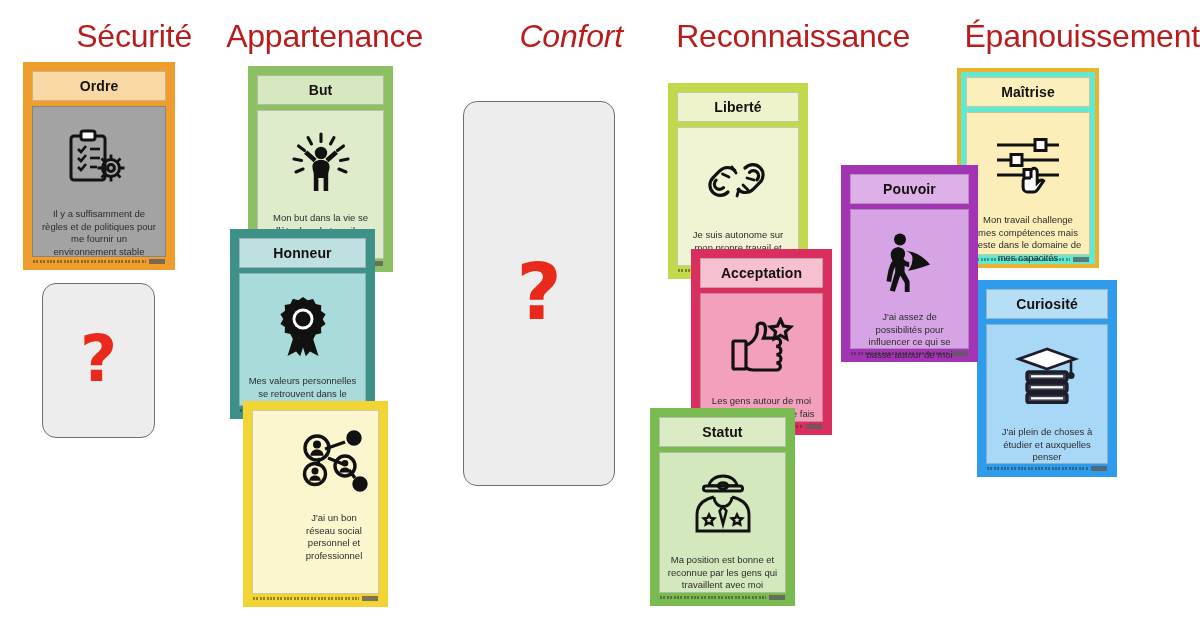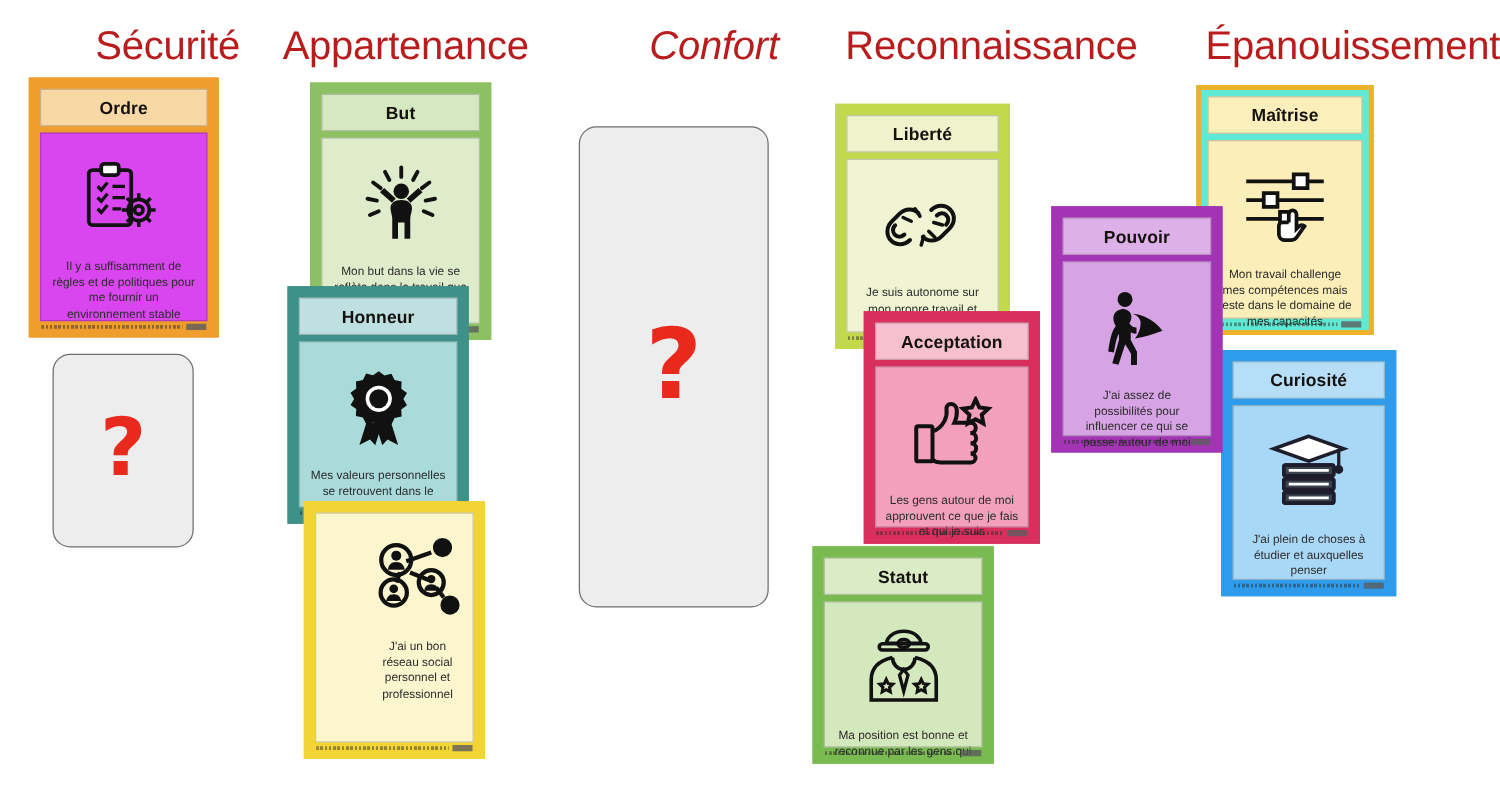--- a/index.html
+++ b/index.html
@@ -134,21 +134,21 @@
   <div class="col-heading" style="left:435px;top:20px;width:188px;font-style:italic;">Confort</div>
 
   <div class="col-heading" style="left:628px;top:20px;width:282px;">Reconnaissance</div>
 
   <div class="col-heading" style="left:912px;top:20px;width:288px;">Épanouissement</div>
 
   <div class="card" style="left: 23px; top: 62px; width: 152px; height: 208px; z-index: 10; border-color: rgb(239, 157, 44); background: rgb(239, 157, 44);">
     <div class="card-title-bar" style="background: rgb(248, 217, 166);">
       <span class="card-title">Ordre</span>
     </div>
-    <div class="card-body" style="background: #d946ef;">
+    <div class="card-body" style="background: #a3a3a3;">
       <div class="card-icon">
         <svg width="66" height="62" viewBox="0 0 66 62" fill="none" stroke="#121212" stroke-width="3">
           <rect x="5" y="8" width="34" height="44" rx="3"></rect>
           <rect x="15" y="3" width="14" height="9" rx="2.5" fill="#fff"></rect>
           <path d="M12 21l3 3 5-6" stroke-width="2.6"></path>
           <line x1="24" y1="21" x2="34" y2="21" stroke-width="2.6"></line>
           <path d="M12 30l3 3 5-6" stroke-width="2.6"></path>
           <line x1="24" y1="30" x2="34" y2="30" stroke-width="2.6"></line>
           <path d="M12 39l3 3 5-6" stroke-width="2.6"></path>
           <line x1="24" y1="39" x2="31" y2="39" stroke-width="2.6"></line>
@@ -305,21 +305,21 @@
         </svg>
       </div>
       <div class="card-text">Les gens autour de moi approuvent ce que je fais et qui je suis</div>
     </div>
     <div class="card-footer">
       <span class="footer-microtext"></span>
       <span class="footer-mark"></span>
     </div>
   </div>
 
-  <div class="card" style="left: 650px; top: 408px; width: 145px; height: 174px; z-index: 30; border-color: rgb(121, 187, 81); background: rgb(121, 187, 81); margin-top: 29px;">
+  <div class="card" style="left: 650px; top: 408px; width: 145px; height: 198px; z-index: 30; border-color: rgb(121, 187, 81); background: rgb(121, 187, 81);">
     <div class="card-title-bar" style="background: rgb(219, 235, 198);">
       <span class="card-title">Statut</span>
     </div>
     <div class="card-body" style="background: rgb(212, 232, 189);">
       <div class="card-icon">
         <svg width="72" height="62" viewBox="0 0 72 62" fill="none" stroke="#111" stroke-width="2.9">
           <path d="M36 2c-8 0-13 4.6-14 9.6h28C49 6.6 44 2 36 2z"></path>
           <ellipse cx="36" cy="11.8" rx="4.6" ry="3.2"></ellipse>
           <path d="M19 12h34c1.6 0 2.6 1.1 2.6 2.4S54.6 17 53 17H19c-1.6 0-2.6-1.1-2.6-2.4S17.4 12 19 12z"></path>
           <path d="M27 23c-9.5 2.2-17 7.2-17 17.6V57h52V40.6C62 30.2 54.5 25.2 45 23"></path>

